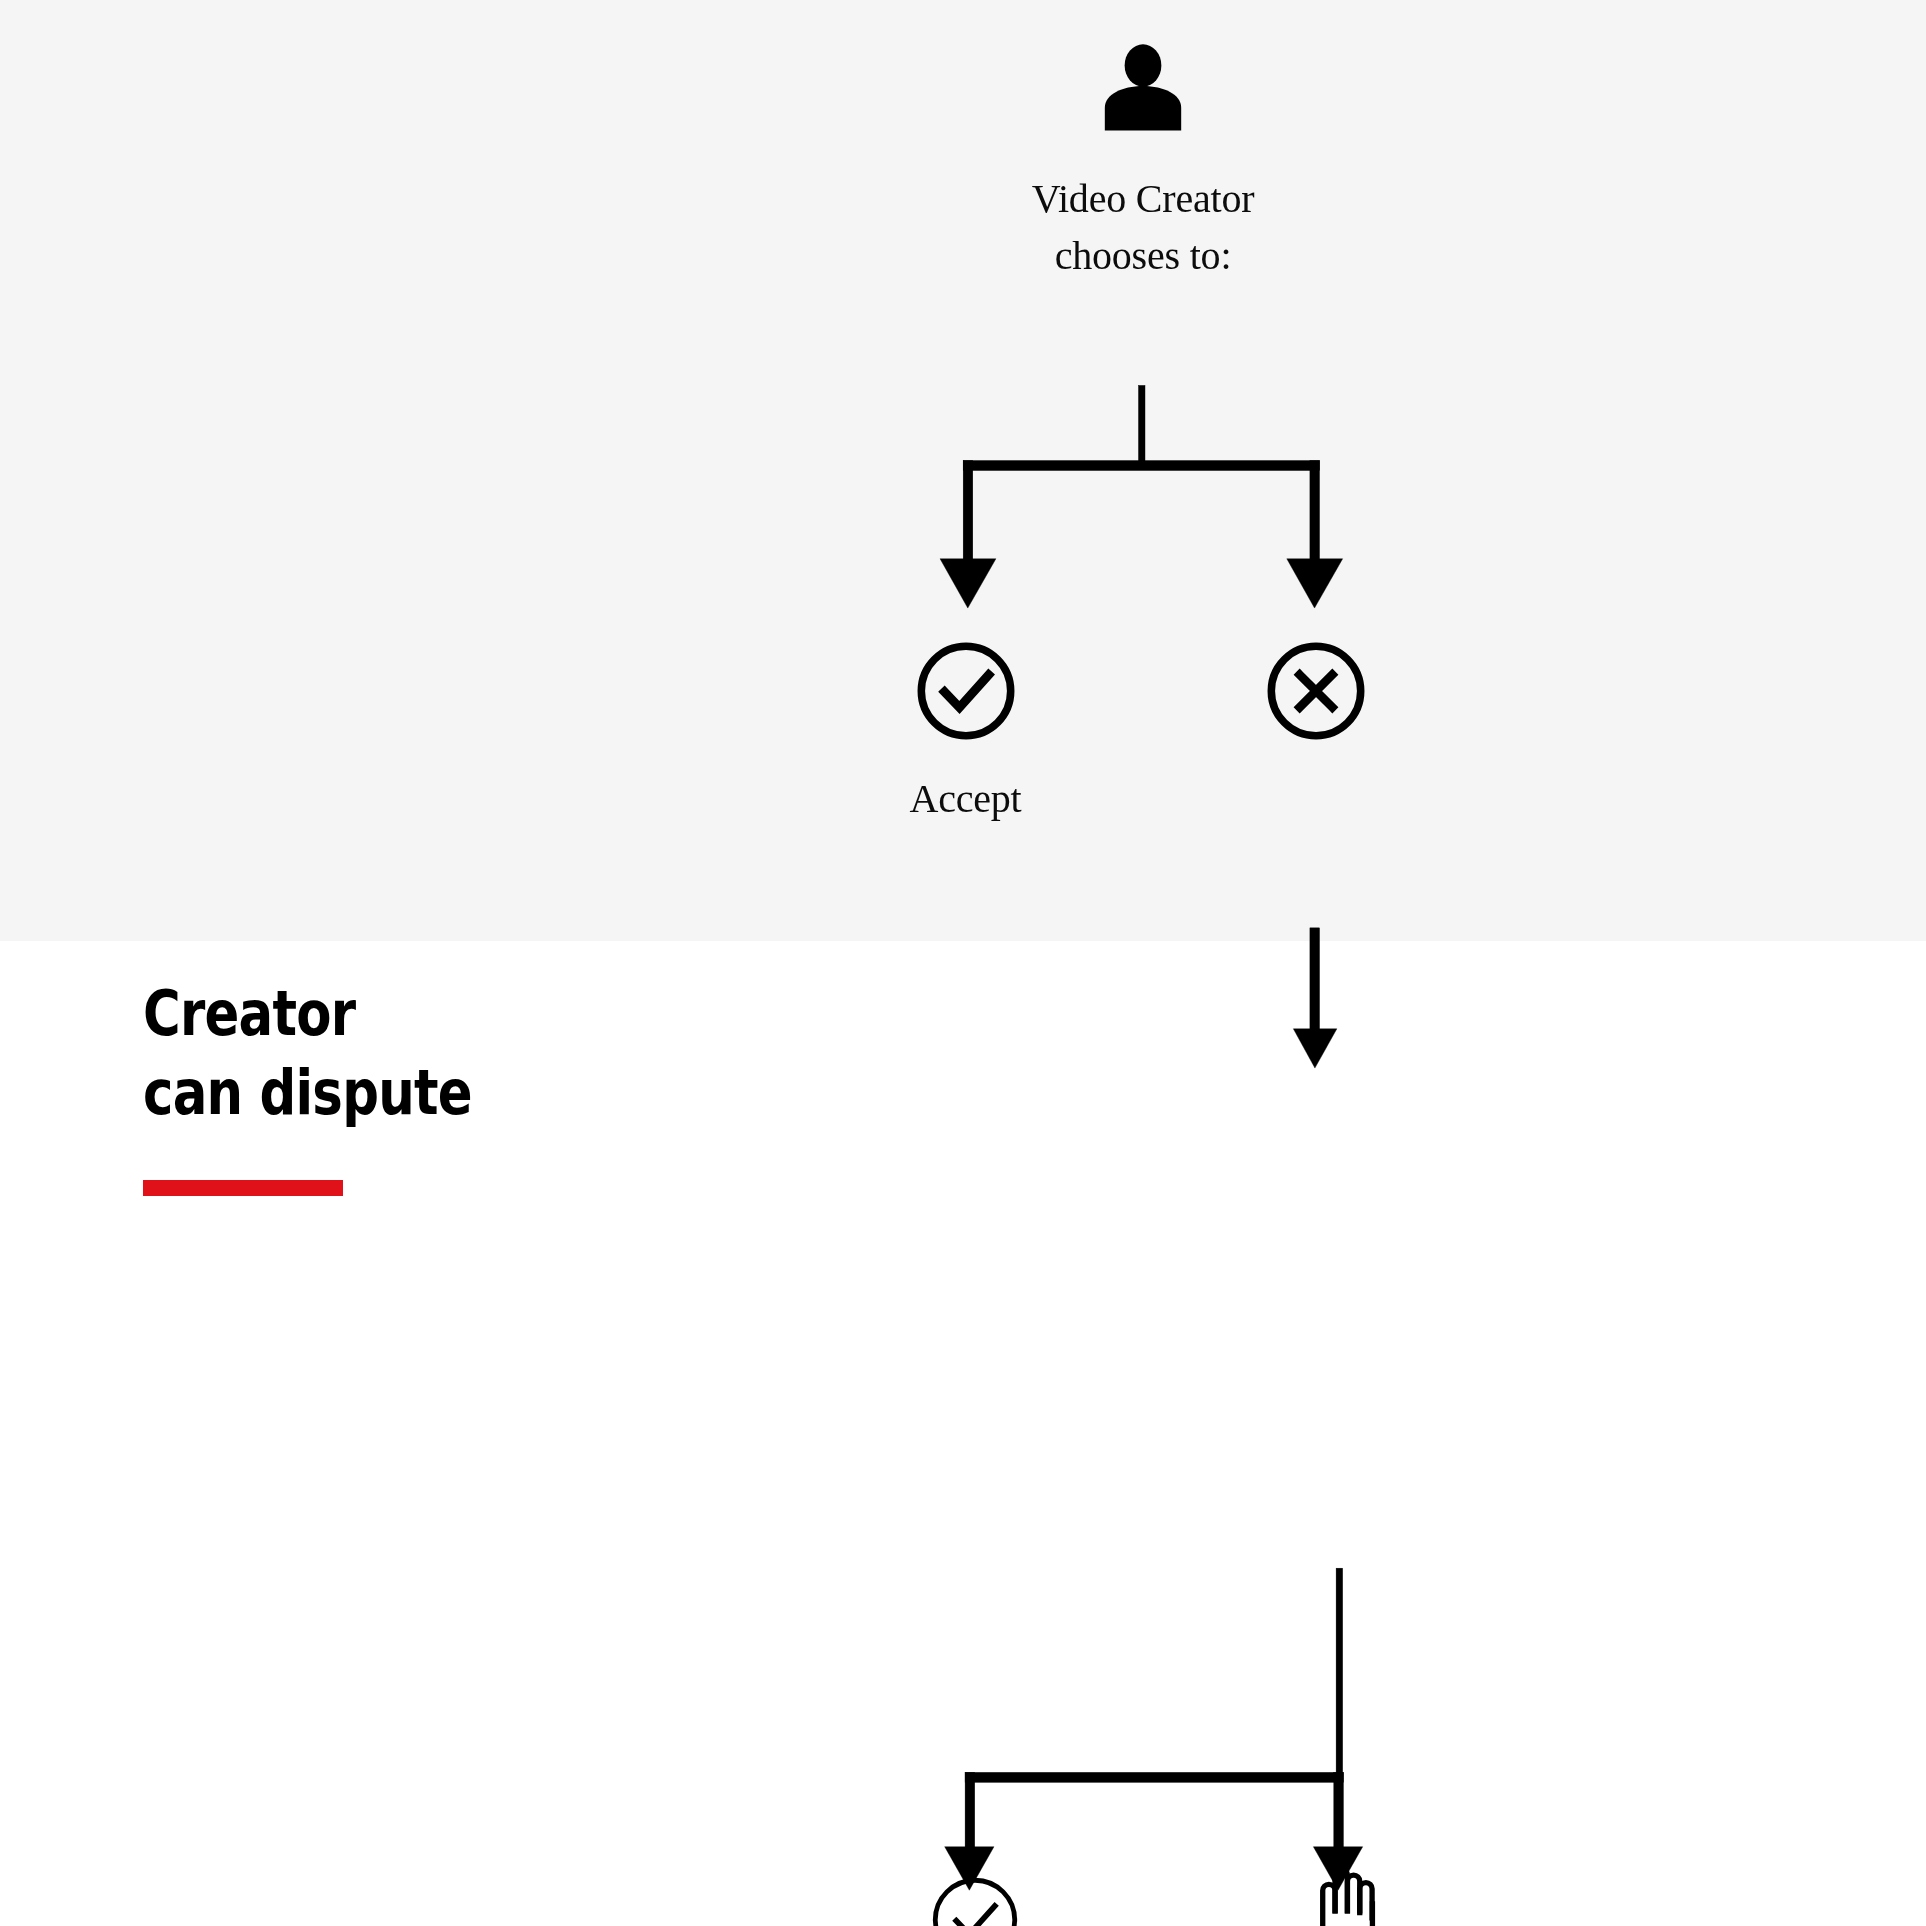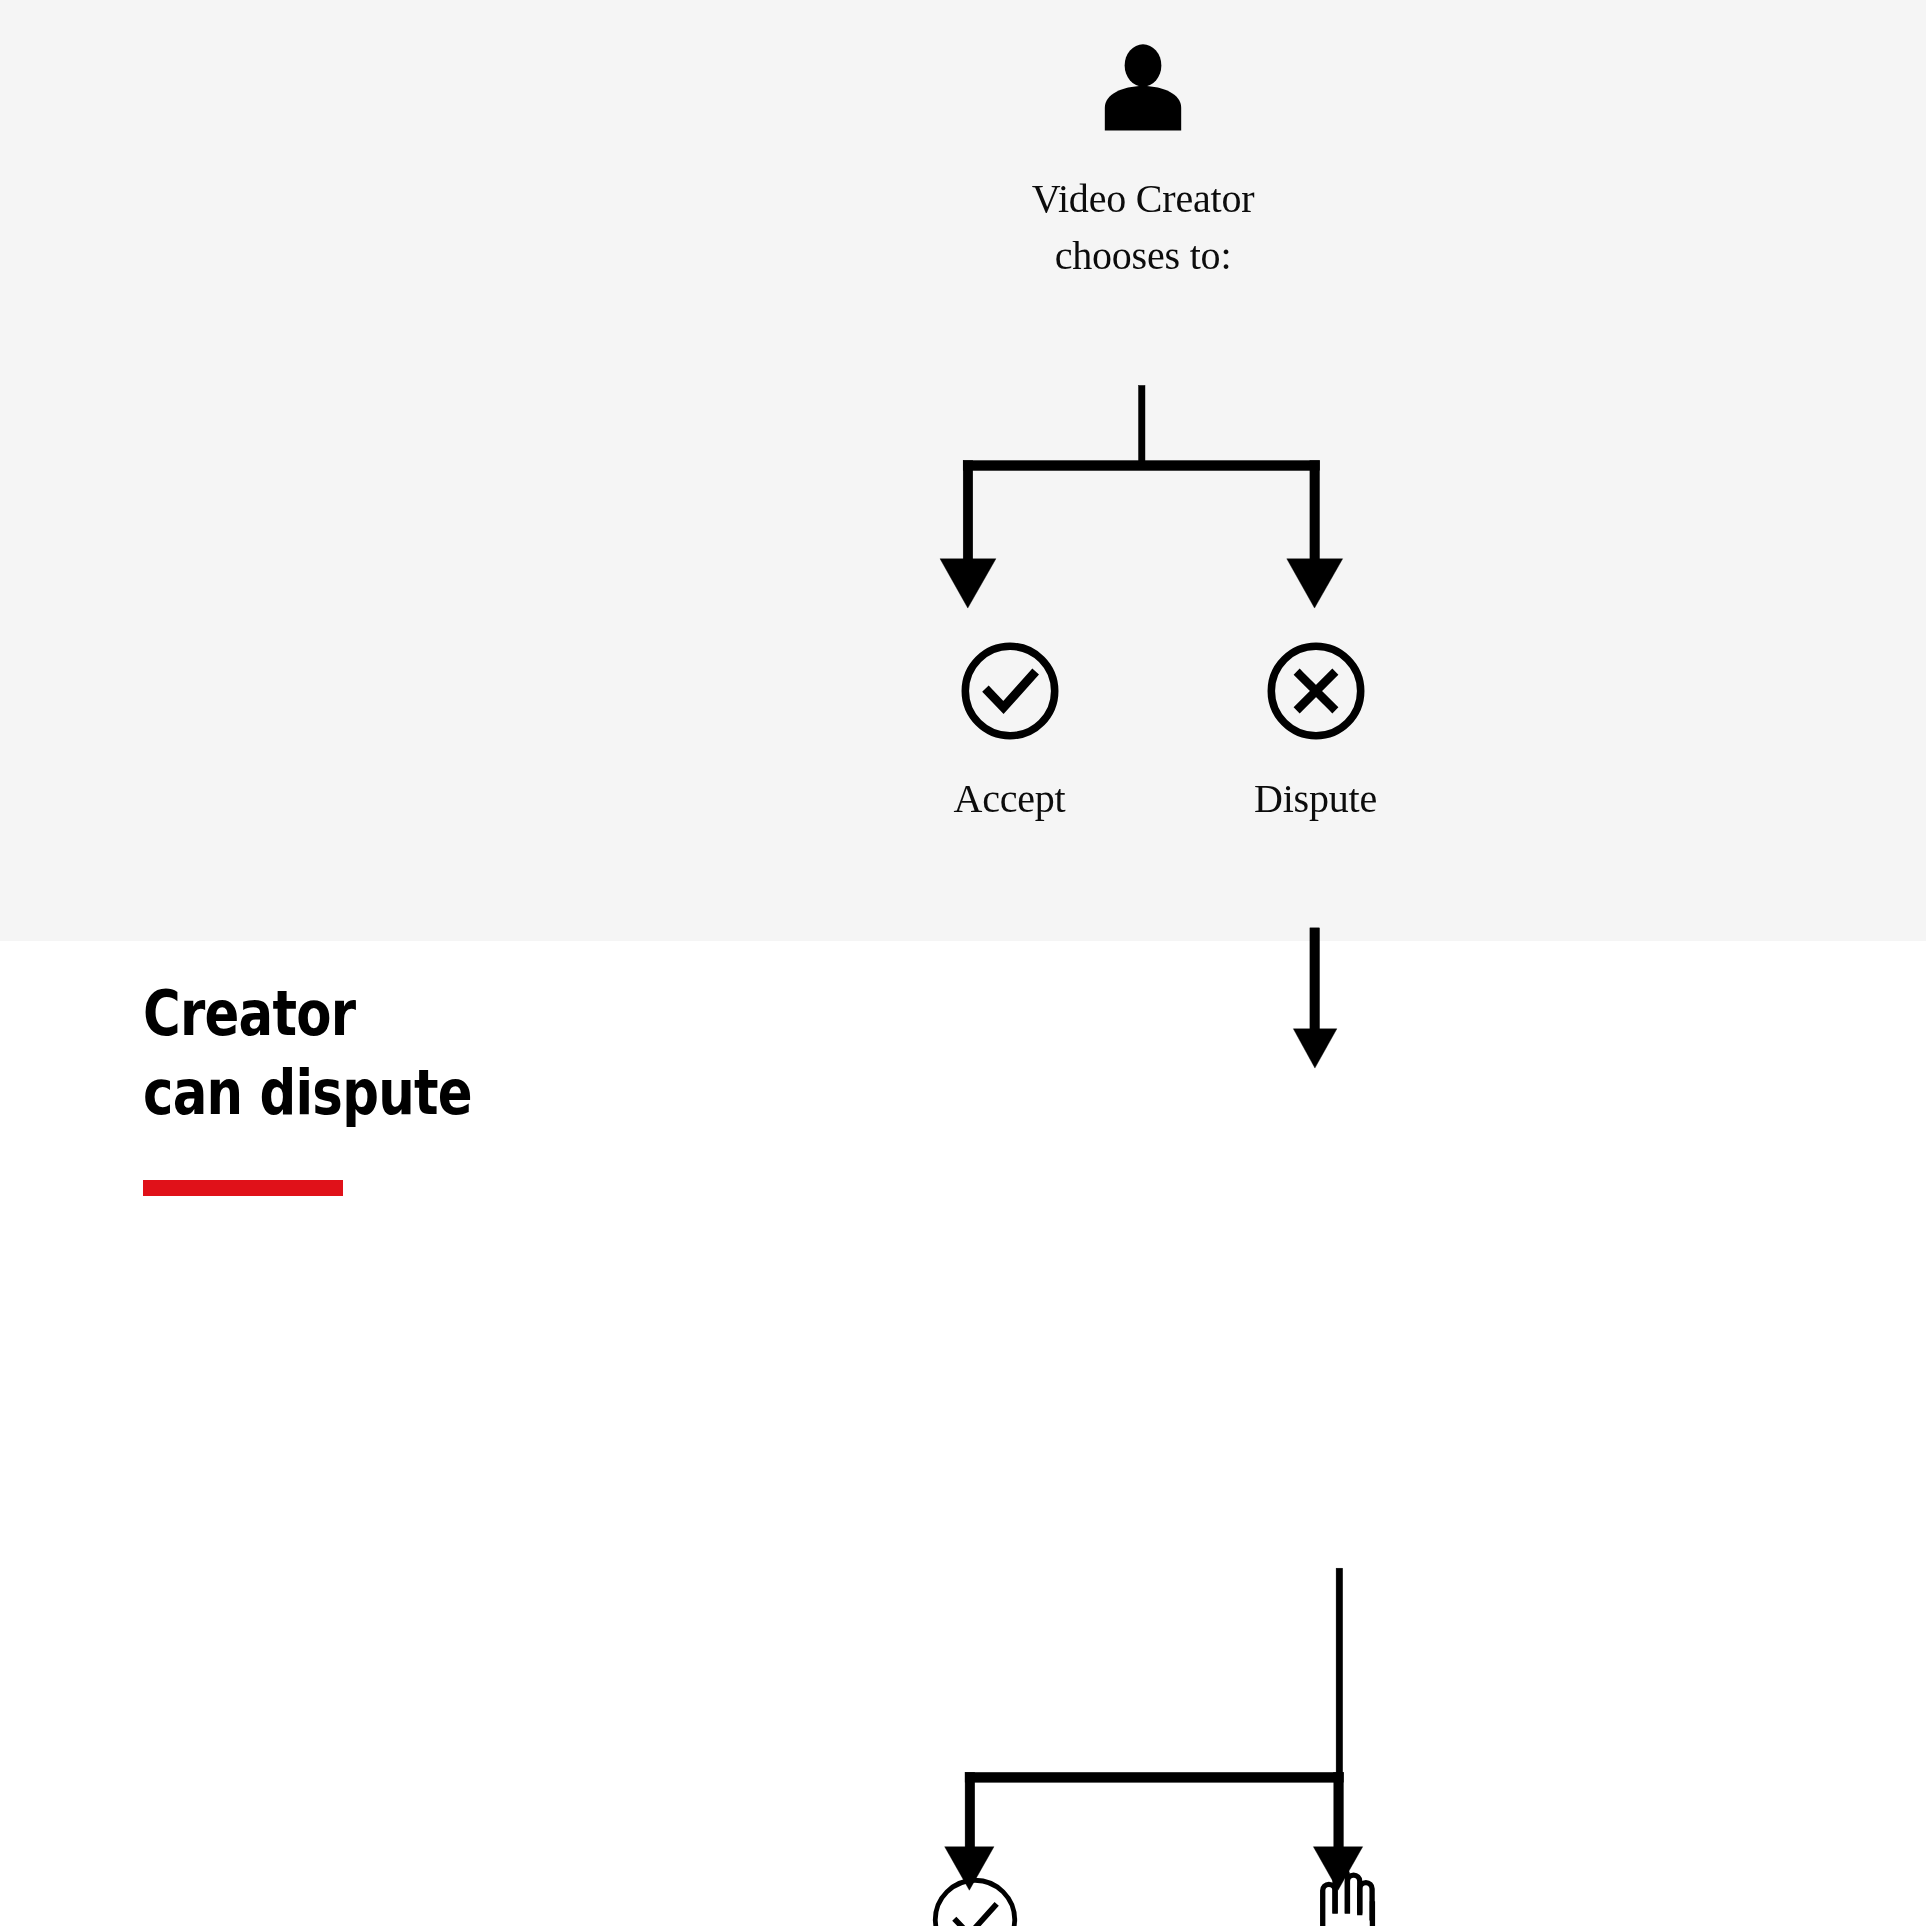--- a/index.html
+++ b/index.html
@@ -61,21 +61,21 @@
   }
   .node .icon{
     display:block;
     margin:0 auto;
   }
 
   
   #node-video-creator{left:904px;top:37px;width:478px;}
   #node-video-creator .icon{margin-bottom:30px;}
 
-  #node-accept{left:836px;top:636px;width:347px;}
+  #node-accept{left:792px;top:636px;width:347px;}
   #node-accept .icon{margin-bottom:25px;}
 
   #node-dispute{left:1150px;top:636px;width:331px;}
   #node-dispute .icon{margin-bottom:25px;}
 
   #node-content-owner{left:1075px;top:1171px;width:474px;}
   #node-content-owner .icon{margin-bottom:27px;}
 
   #node-release{left:805px;top:1872px;width:339px;}
   #node-release .icon{margin-bottom:28.5px;}
@@ -146,21 +146,20 @@
       <path d="M19.5 32.5 L28.2 41.6 L45.2 22.6" fill="none" stroke="#000" stroke-width="5.2" stroke-linecap="square" stroke-linejoin="miter"></path>
     </svg>
     <div class="caption">Accept</div>
   </div>
 
   <div class="node" id="node-dispute">
     <svg class="icon" width="110" height="110" viewBox="0 0 64 64">
       <circle cx="32" cy="32" r="26" fill="none" stroke="#000" stroke-width="4.4"></circle>
       <path d="M22.5 22.5 L41.5 41.5 M41.5 22.5 L22.5 41.5" fill="none" stroke="#000" stroke-width="5" stroke-linecap="square"></path>
     </svg>
-    <div class="caption">Dispute</div>
   </div>
 
 
   <div class="node" id="node-release">
     <svg class="icon" width="96" height="96" viewBox="0 0 64 64">
       <circle cx="32" cy="32" r="26.5" fill="none" stroke="#000" stroke-width="3.2"></circle>
       <path d="M19.5 32.5 L28.2 41.6 L45.2 22.6" fill="none" stroke="#000" stroke-width="3.8" stroke-linecap="square" stroke-linejoin="miter"></path>
     </svg>
 
   </div>

